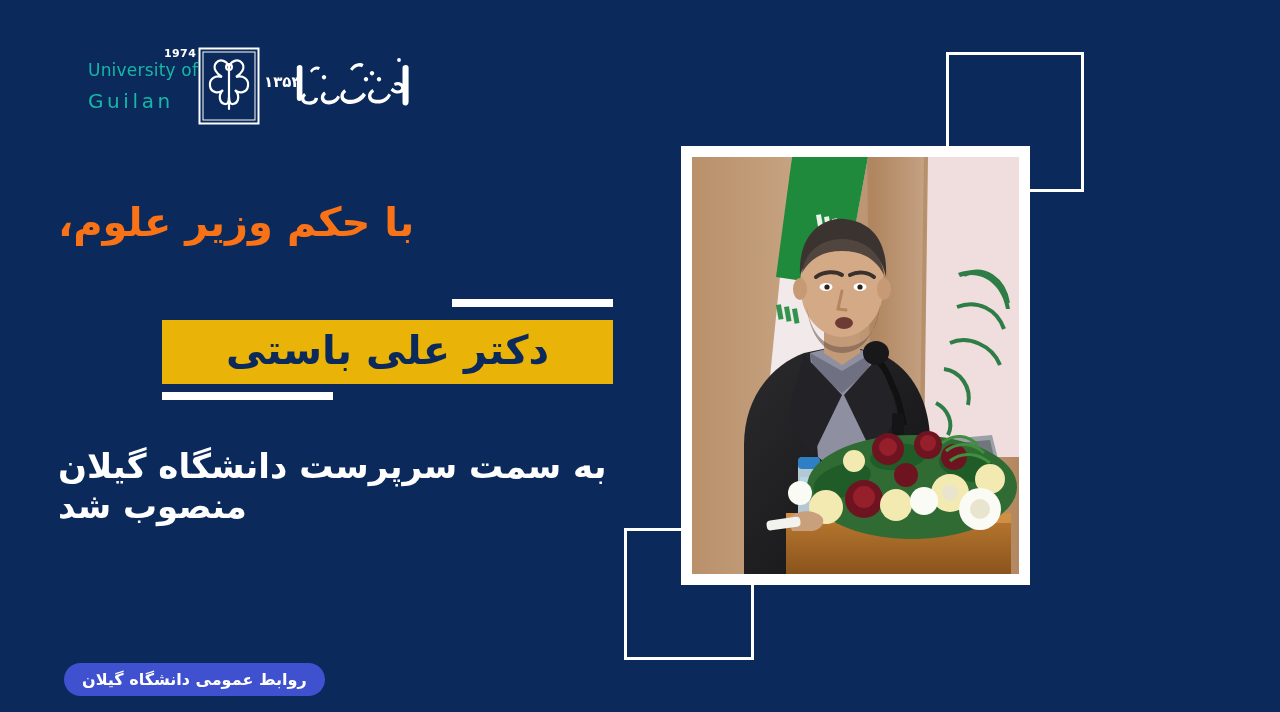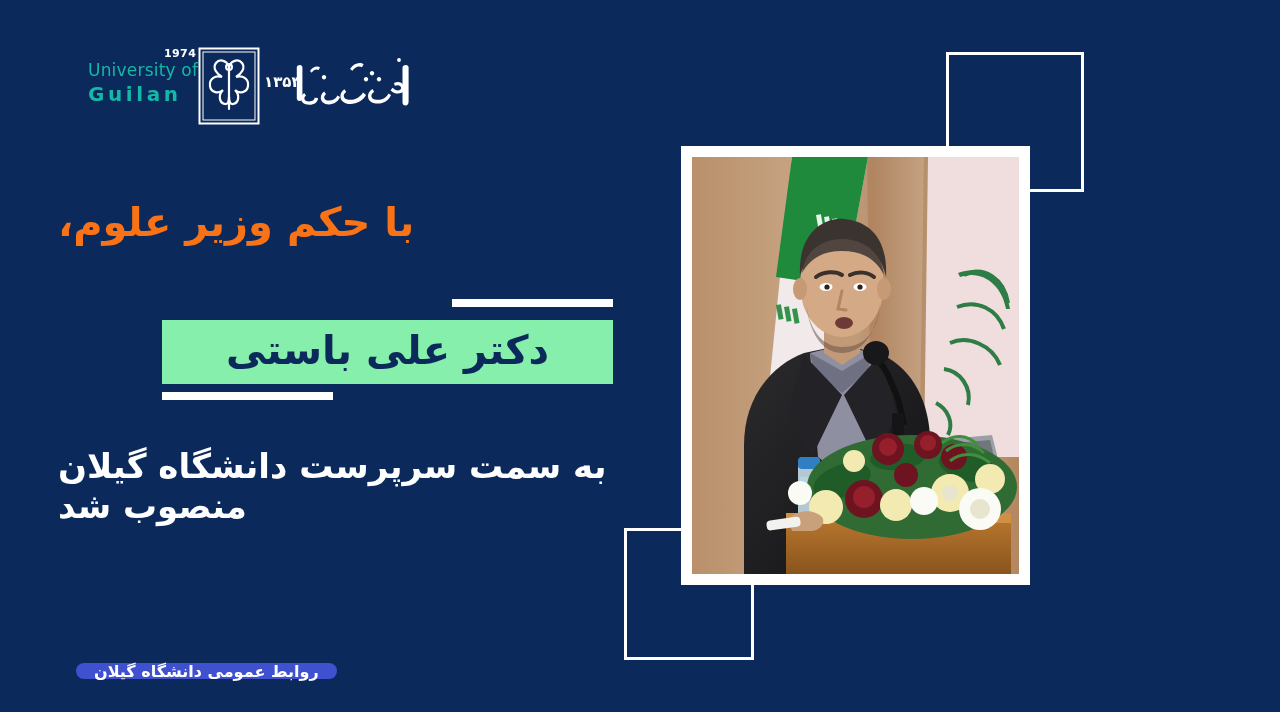--- a/index.html
+++ b/index.html
@@ -40,24 +40,25 @@
     direction: ltr;
   }
   .logo-en-line1 {
     font-size: 17px;
     letter-spacing: 0.2px;
     line-height: 22px;
     white-space: nowrap;
   }
   .logo-en-line2 {
     font-size: 20px;
-    font-weight: bold;
+    font-weight: normal;
     letter-spacing: 3.6px;
     line-height: 26px;
     white-space: nowrap;
+    margin-top: 7px;
   }
   .logo-year-en {
     position: absolute;
     left: 76px;
     top: 2px;
     font-size: 11px;
     font-weight: bold;
     color: #ffffff;
     letter-spacing: 0.4px;
   }
@@ -156,21 +157,21 @@
     left: 162px;
     top: 392px;
     width: 171px;
   }
   .name-band {
     position: absolute;
     left: 162px;
     top: 320px;
     width: 451px;
     height: 64px;
-    background: #86efac;
+    background: #eab308;
     display: flex;
     align-items: center;
     justify-content: center;
   }
   .name-band .name-text {
     color: #0b2a5b;
     font-size: 40px;
     font-weight: bold;
     direction: rtl;
     letter-spacing: 0px;
@@ -185,23 +186,23 @@
     text-align: left;
     color: #ffffff;
     font-size: 34px;
     font-weight: bold;
     direction: rtl;
   }
 
   
   .pill {
     position: absolute;
-    left: 76px;
+    left: 64px;
     top: 663px;
-    height: 16px;
+    height: 33px;
     padding: 0 18px;
     border-radius: 17px;
     background: #3f51cf;
     color: #ffffff;
     font-size: 16px;
     font-weight: bold;
     display: flex;
     align-items: center;
     justify-content: center;
     direction: rtl;

